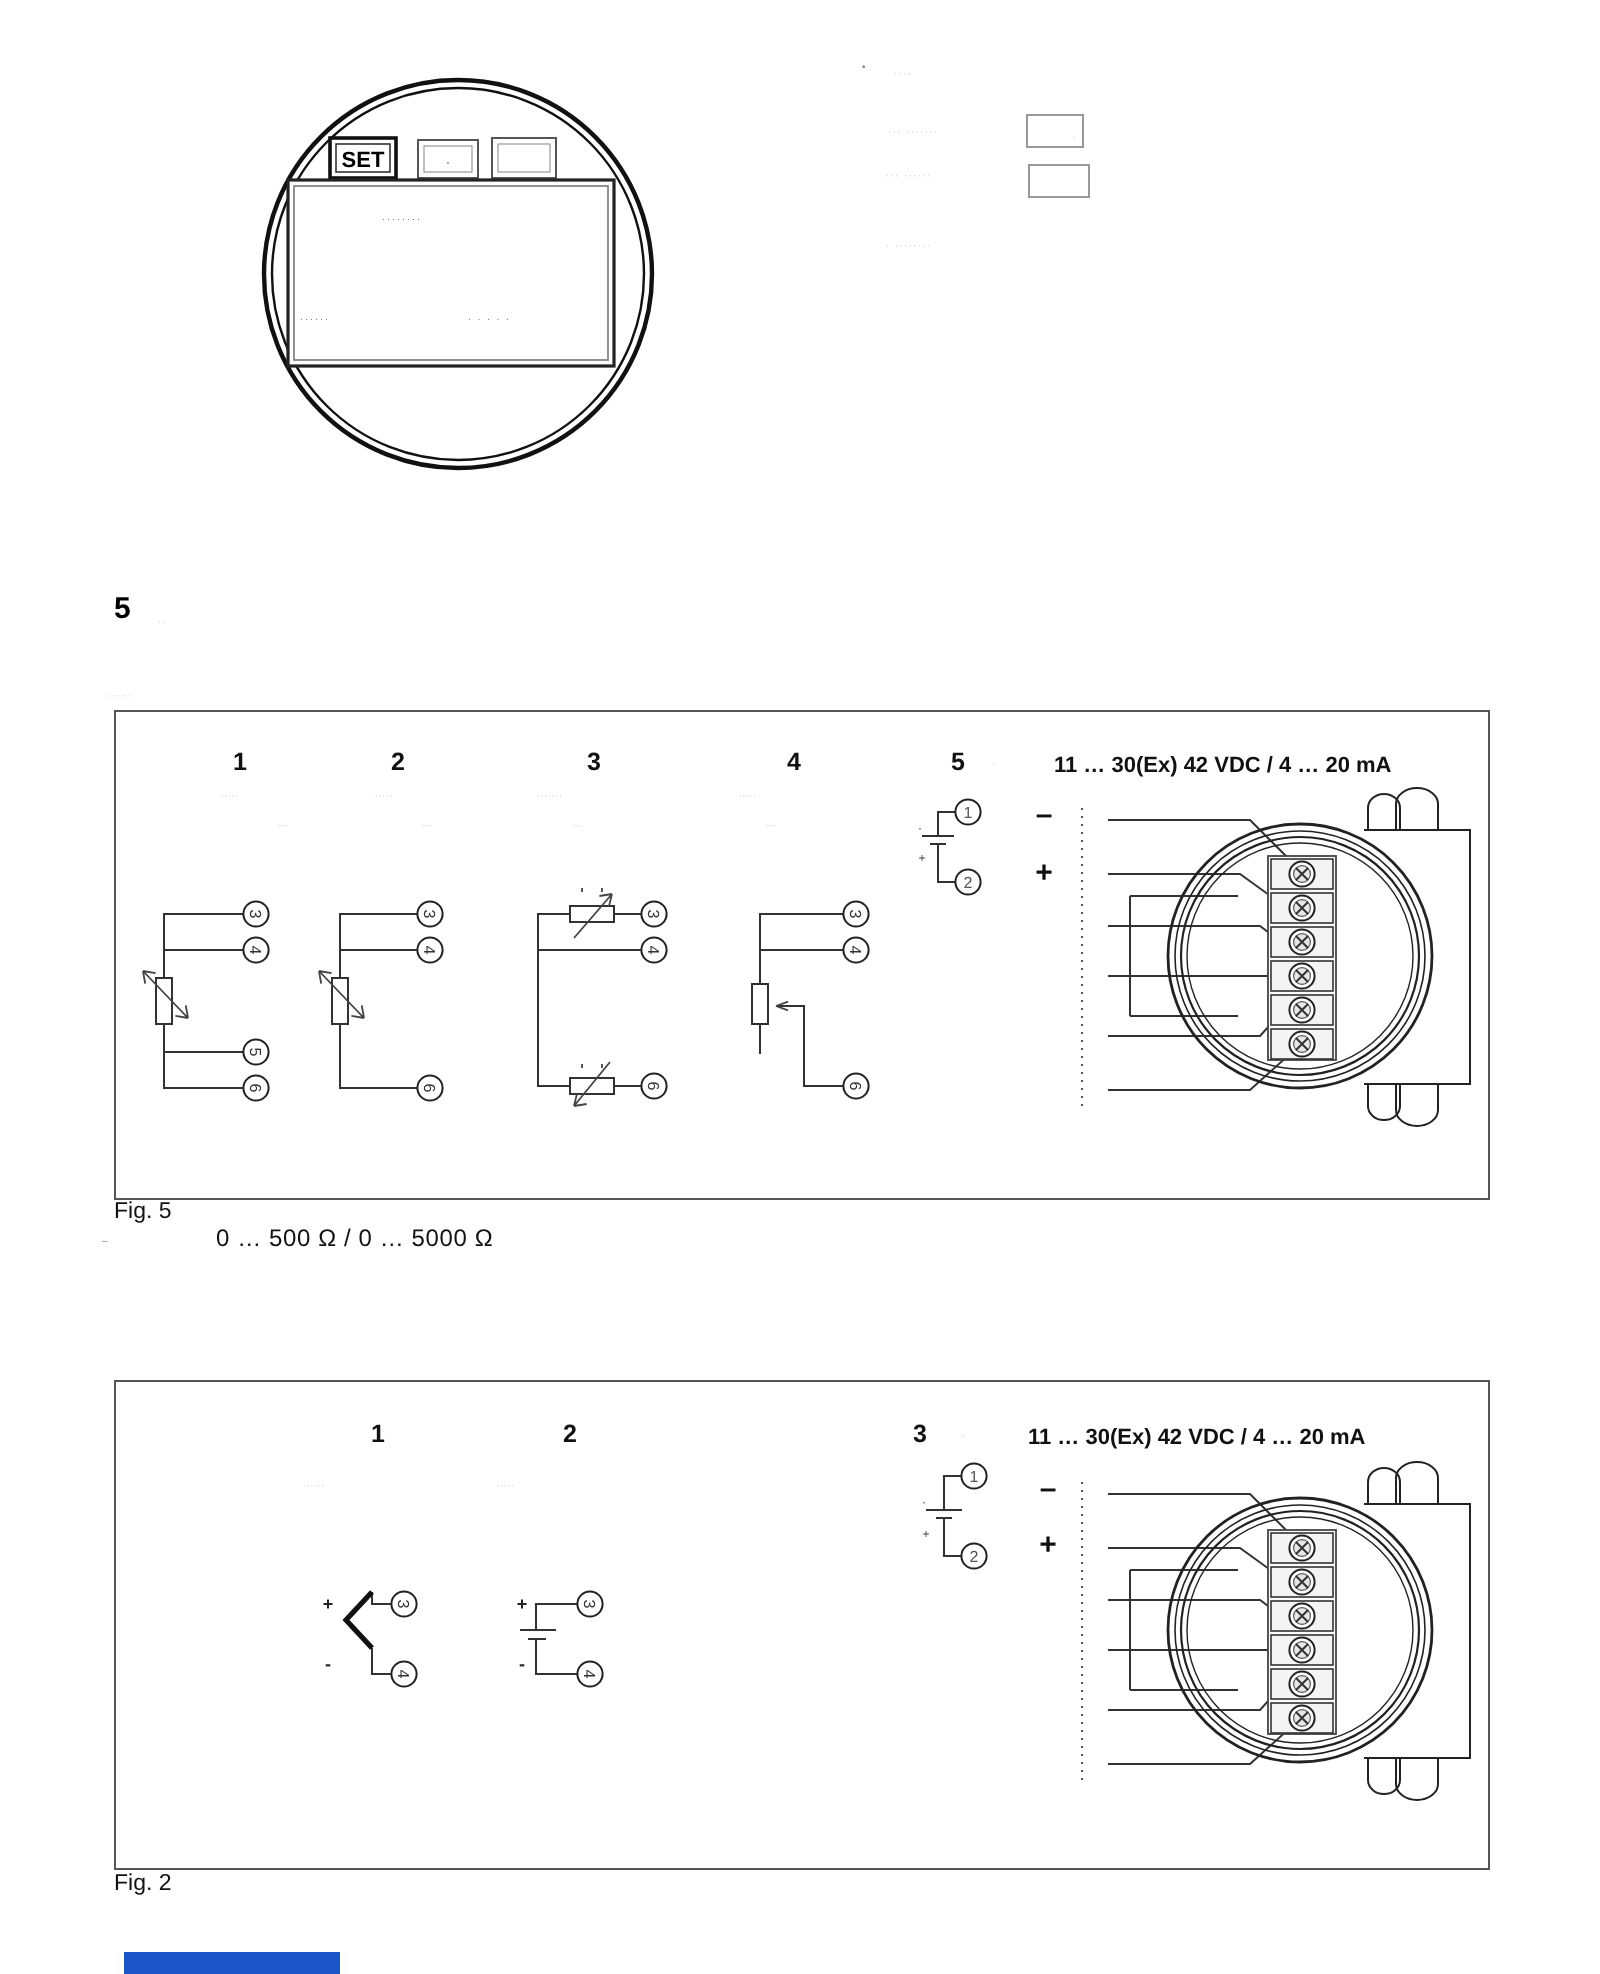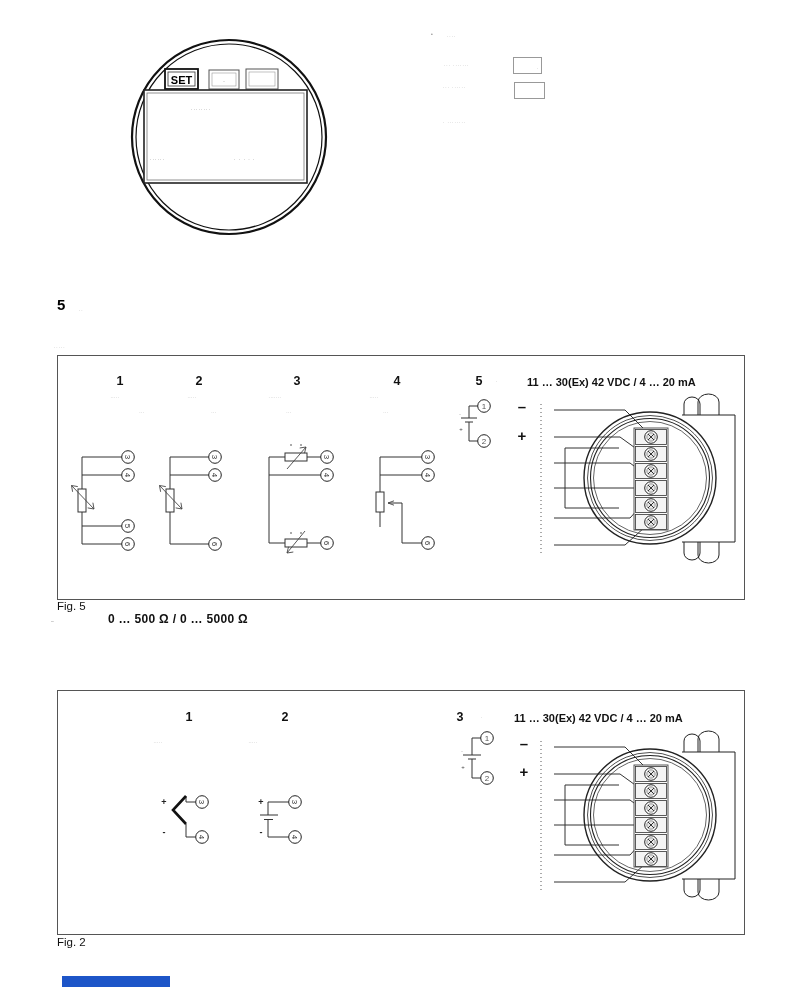--- a/index.html
+++ b/index.html
@@ -3,21 +3,21 @@
 <meta charset="utf-8">
 <style>
   html,body{margin:0;padding:0;background:#fff;}
   .page{position:relative;width:800px;height:987px;background:#fff;overflow:hidden;
         font-family:"Liberation Sans","DejaVu Sans",sans-serif;color:#111;}
   .abs{position:absolute;}
   .figbox{position:absolute;border:1px solid #555;background:#fff;}
   .micro{position:absolute;font-size:4px;color:#999;letter-spacing:1px;white-space:nowrap;}
   .micro2{position:absolute;font-size:5px;color:#888;letter-spacing:.5px;white-space:nowrap;}
   .caption{position:absolute;font-size:11.5px;color:#111;}
-  .range{position:absolute;font-size:12px;font-weight:bold;color:#111;letter-spacing:.3px;}
+  .range{position:absolute;font-size:12px;font-weight:normal;color:#111;letter-spacing:.3px;}
   .secnum{position:absolute;font-size:15px;font-weight:bold;color:#000;}
   .lgbox{position:absolute;border:1px solid #999;background:#fff;}
   
   svg text{font-family:"Liberation Sans","DejaVu Sans",sans-serif;}
   .ln{stroke:#333;stroke-width:1;fill:none;}
   .lnthin{stroke:#444;stroke-width:.9;fill:none;}
   .hl{stroke:#222;fill:none;}
   .rs{fill:#fff;stroke:#333;stroke-width:1;}
   .tno{font-size:8px;fill:#333;text-anchor:middle;}
   .bno{font-size:8px;fill:#555;text-anchor:middle;}

